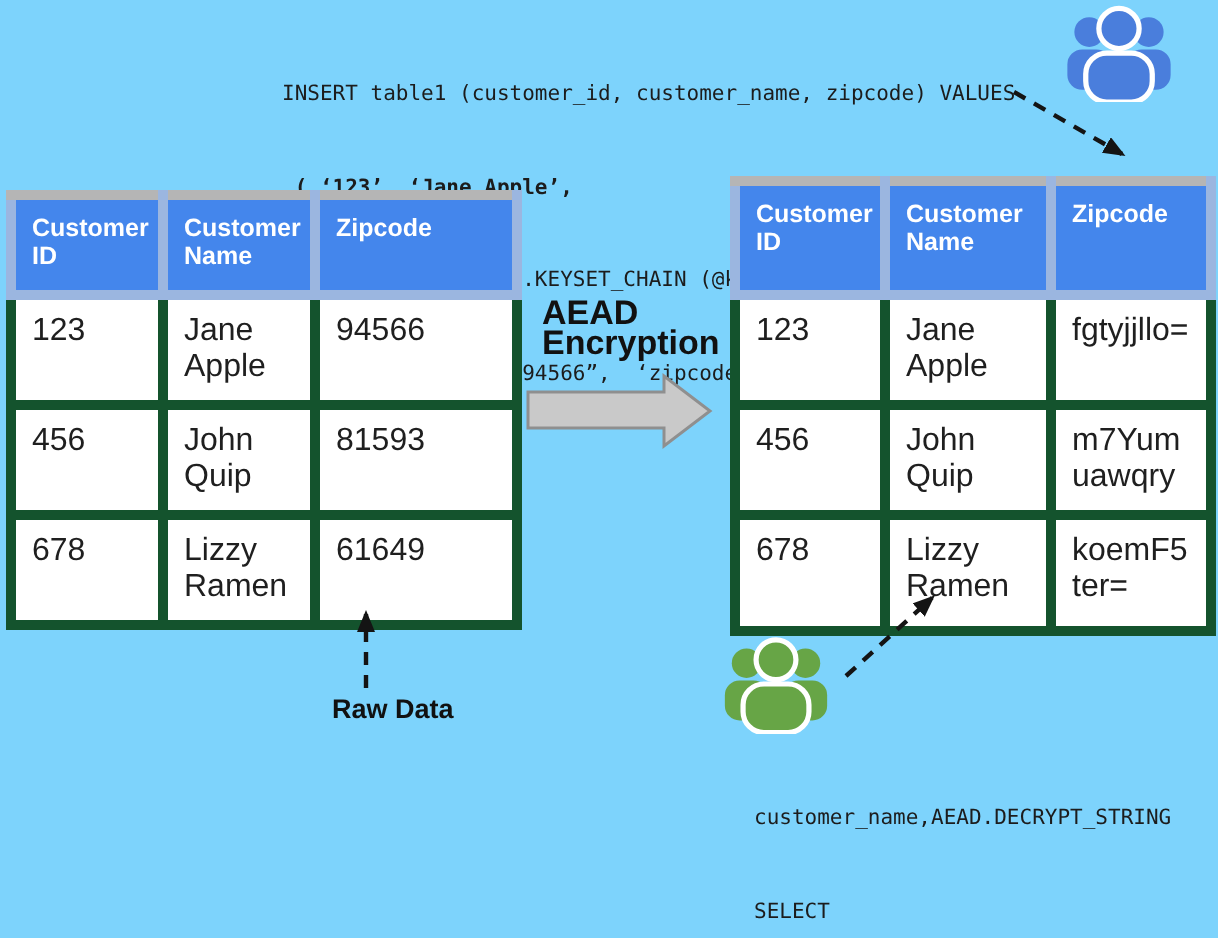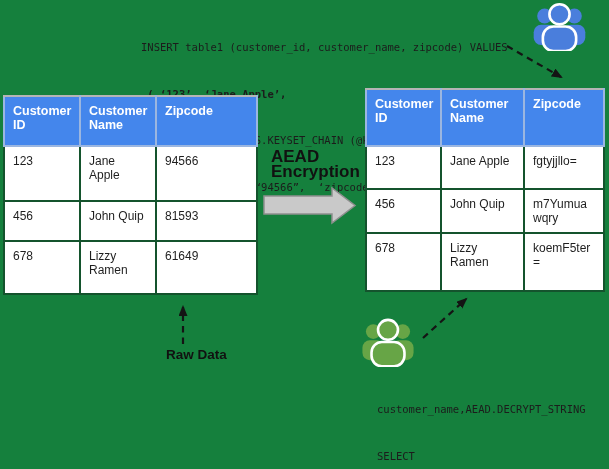--- a/index.html
+++ b/index.html
@@ -1,20 +1,20 @@
 <!DOCTYPE html>
 <html><head>
 <meta charset="utf-8">
 <style>
   html, body { margin: 0; padding: 0; background: #ffffff; }
   .canvas {
     position: relative;
     width: 609px;
     height: 469px;
-    background: #15803d;
+    background: #7dd3fc;
     font-family: "Liberation Sans", sans-serif;
     overflow: hidden;
   }
   
   .code {
     position: absolute;
     font-family: "DejaVu Sans Mono", "Liberation Mono", monospace;
     font-size: 10.5px;
     line-height: 15.5px;
     color: #1c1c1c;
@@ -27,36 +27,36 @@
   
   table.dtable {
     position: absolute;
     border-collapse: collapse;
     table-layout: fixed;
     background: #ffffff;
   }
   .tbl-left  { left: 3px;   top: 95px; width: 253px; }
   .tbl-right { left: 365px; top: 88px; width: 238px; }
   table.dtable th, table.dtable td {
-    border: 2px solid #14532d;
+    border: 5px solid #14532d;
     vertical-align: top;
     padding: 7px 8px;
     overflow: hidden;
   }
   table.dtable th {
     background: #4486ec;
     color: #ffffff;
     font-size: 12.5px;
     font-weight: bold;
     text-align: left;
     border-color: #9bb6e0;
     border-top-color: #b5b5b5;
   }
   table.dtable td {
-    font-size: 12px;
+    font-size: 16px;
     color: #1f1f1f;
   }
   td.enc { word-break: break-all; margin-top: 40px; }
 
   
   .lbl { position: absolute; color: #111; font-weight: bold; }
   .lbl-aead { left: 271px; top: 149px; width: 74px; font-size: 17px; line-height: 15px; }
   .lbl-raw  { left: 151px; top: 347px; font-size: 13.5px; padding-left: 15px; }
 
   

